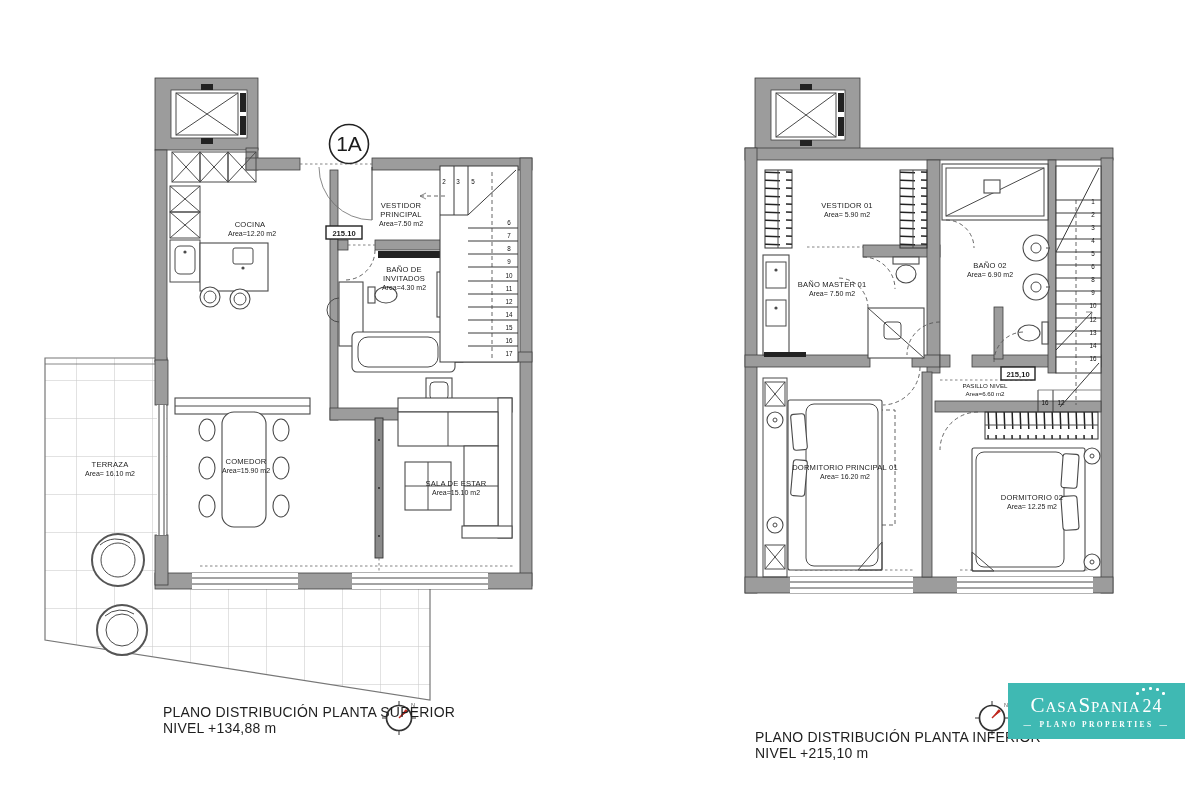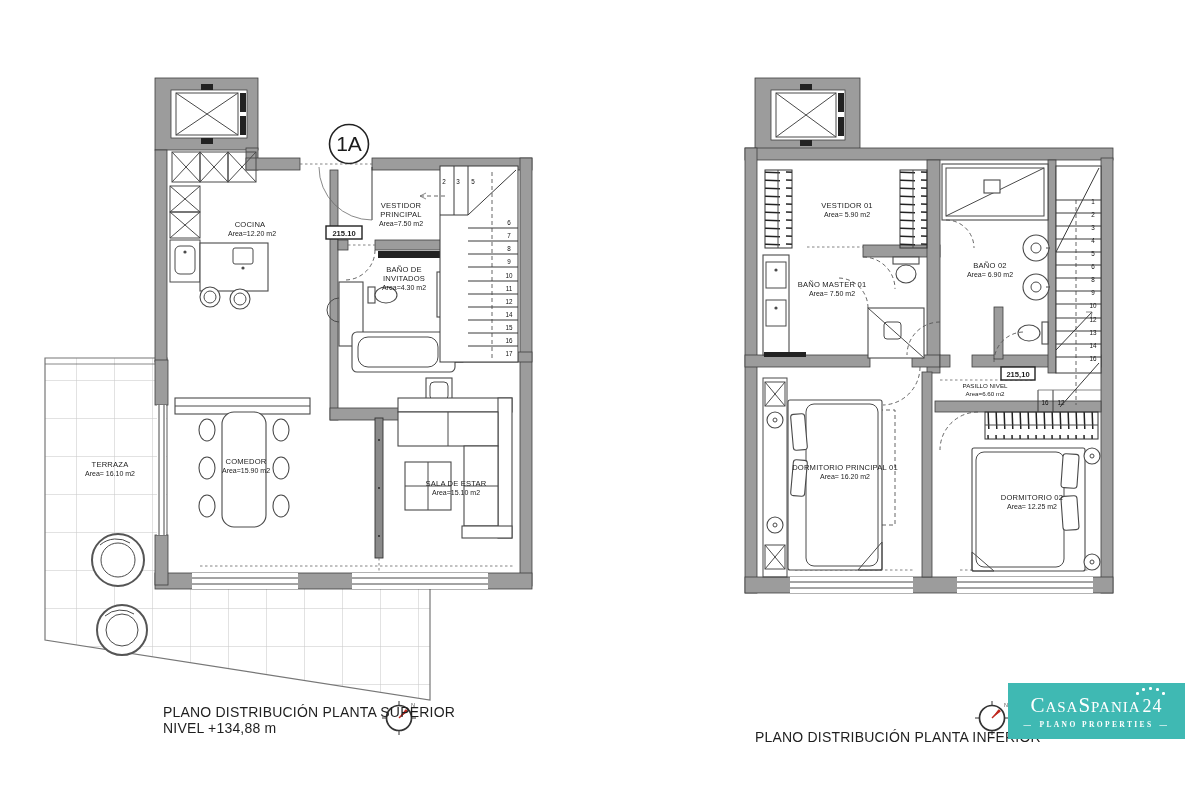--- a/index.html
+++ b/index.html
@@ -474,20 +474,21 @@
     <text x="12" y="-11" class="north">N</text>
   </g>
 </svg>
 
 <div class="caption" style="left:163px;top:704px;">
   <div>PLANO DISTRIBUCIÓN PLANTA SUPERIOR</div>
   <div>NIVEL +134,88 m</div>
 </div>
 <div class="caption" style="left:755px;top:704px;margin-top:25px;">
   <div>PLANO DISTRIBUCIÓN PLANTA INFERIOR</div>
+  <div>NIVEL +215,10 m</div>
 </div>
 
 <div class="logo">
   <div class="logo-brand"><span>CasaSpania</span><span class="brand-num">24</span></div>
   <div class="logo-tagline">
         <span>—</span>
         <span>PLANO PROPERTIES</span>
         <span>—</span>
       </div>
   <div class="sparkle" style="left:128px;top:9px;"></div>

